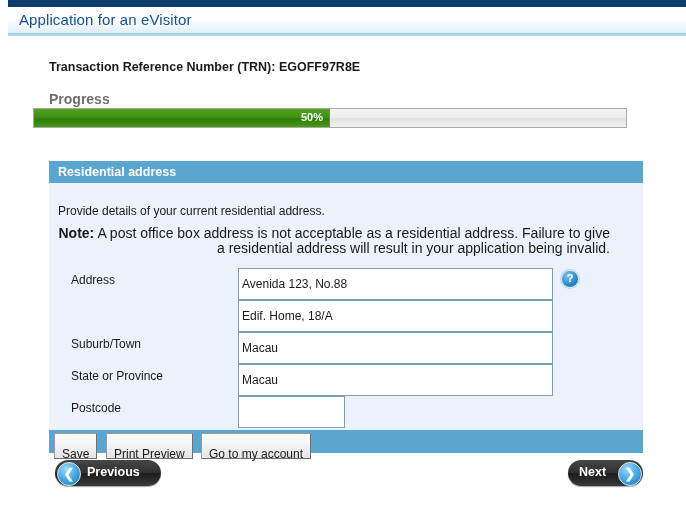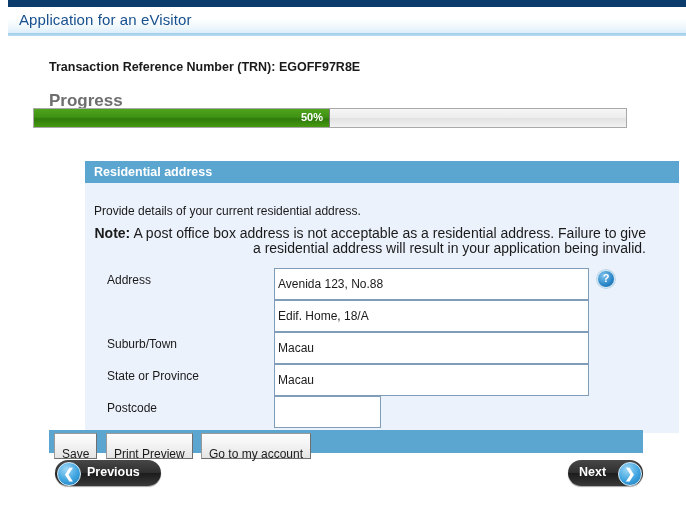--- a/index.html
+++ b/index.html
@@ -61,21 +61,21 @@
     font-size: 12.5px;
     font-weight: bold;
     color: #1a1a1a;
     white-space: nowrap;
   }
 
   
   #progress-label {
     position: absolute;
     left: 49px; top: 91px;
-    font-size: 17px;
+    font-size: 14px;
     font-weight: bold;
     color: #6e6e6e;
   }
   #progress-track {
     position: absolute;
     left: 33px; top: 108px;
     width: 594px;
     height: 20px;
     box-sizing: border-box;
     border: 1px solid #a9a9a9;
@@ -96,21 +96,20 @@
     font-size: 11px;
     font-weight: bold;
     color: #ffffff;
   }
 
   
   #panel {
     position: absolute;
     left: 49px; top: 161px;
     width: 594px;
-    margin-left: 36px;
   }
   #panel-header {
     height: 22px;
     background: #5aa6d1;
     color: #ffffff;
     font-size: 12.5px;
     font-weight: bold;
     line-height: 22px;
     padding-left: 9px;
     box-sizing: border-box;

